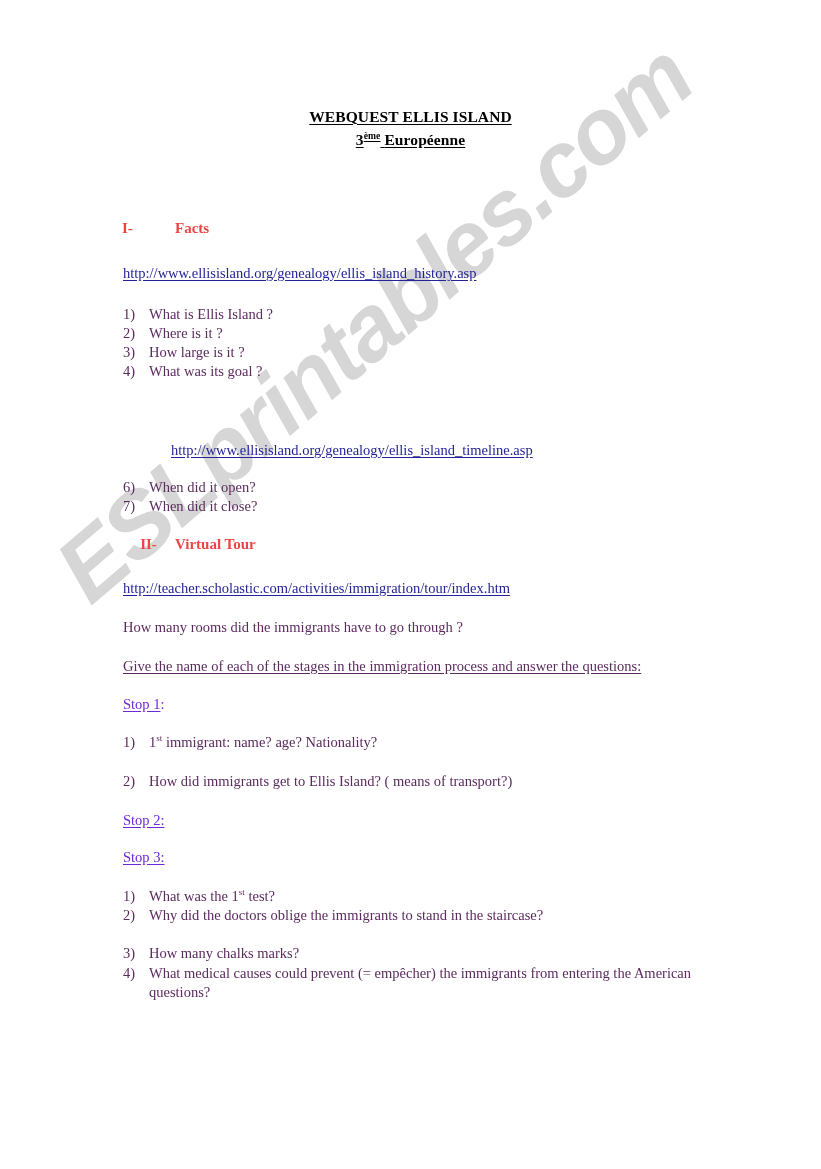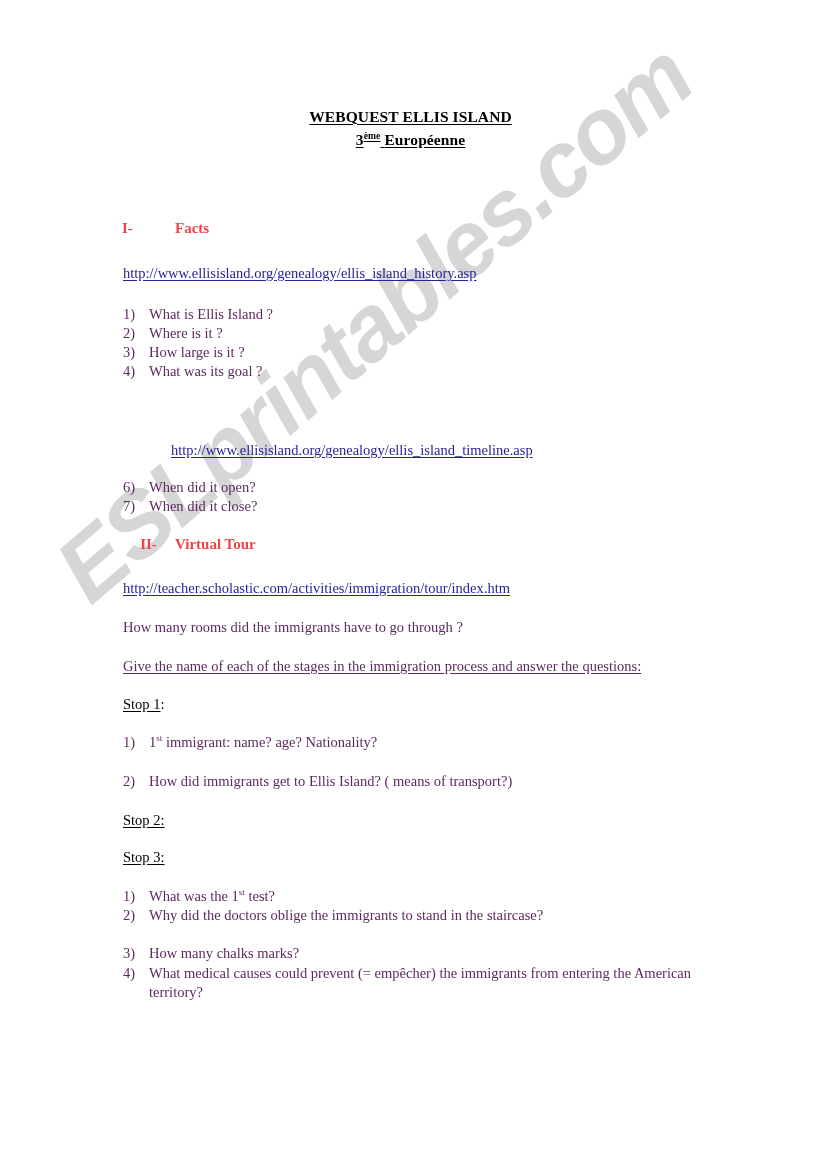--- a/index.html
+++ b/index.html
@@ -118,21 +118,21 @@
     display: block;
     margin-left: 26px;
   }
   .underlined {
     text-decoration: underline;
     text-underline-offset: 2px;
   }
   .stop {
     position: absolute;
     left: 123px;
-    color: #000000;
+    color: #6d28d9;
     font-size: 14.5px;
     white-space: nowrap;
   }
 </style>
 </head>
 <body>
 
 <div id="page">
 
   <div id="watermark">
@@ -209,17 +209,17 @@
     <div class="q indent" style="top:899px;">
       <span class="marker">2)</span><span>Why did the doctors oblige the immigrants to stand in the staircase?</span>
     </div>
 
     <div class="q indent" style="top:937px;">
       <span class="marker">3)</span><span>How many chalks marks?</span>
     </div>
 
     <div class="q indent wrap" style="top:956px;">
       <span class="marker">4)</span>
-        <span class="body">What medical causes could prevent (= empêcher) the immigrants from entering the American territory?</span>
+        <span class="body">What medical causes could prevent (= empêcher) the immigrants from entering the American questions?</span>
     </div>
 
   </div>
 </div>
 
 </body></html>

